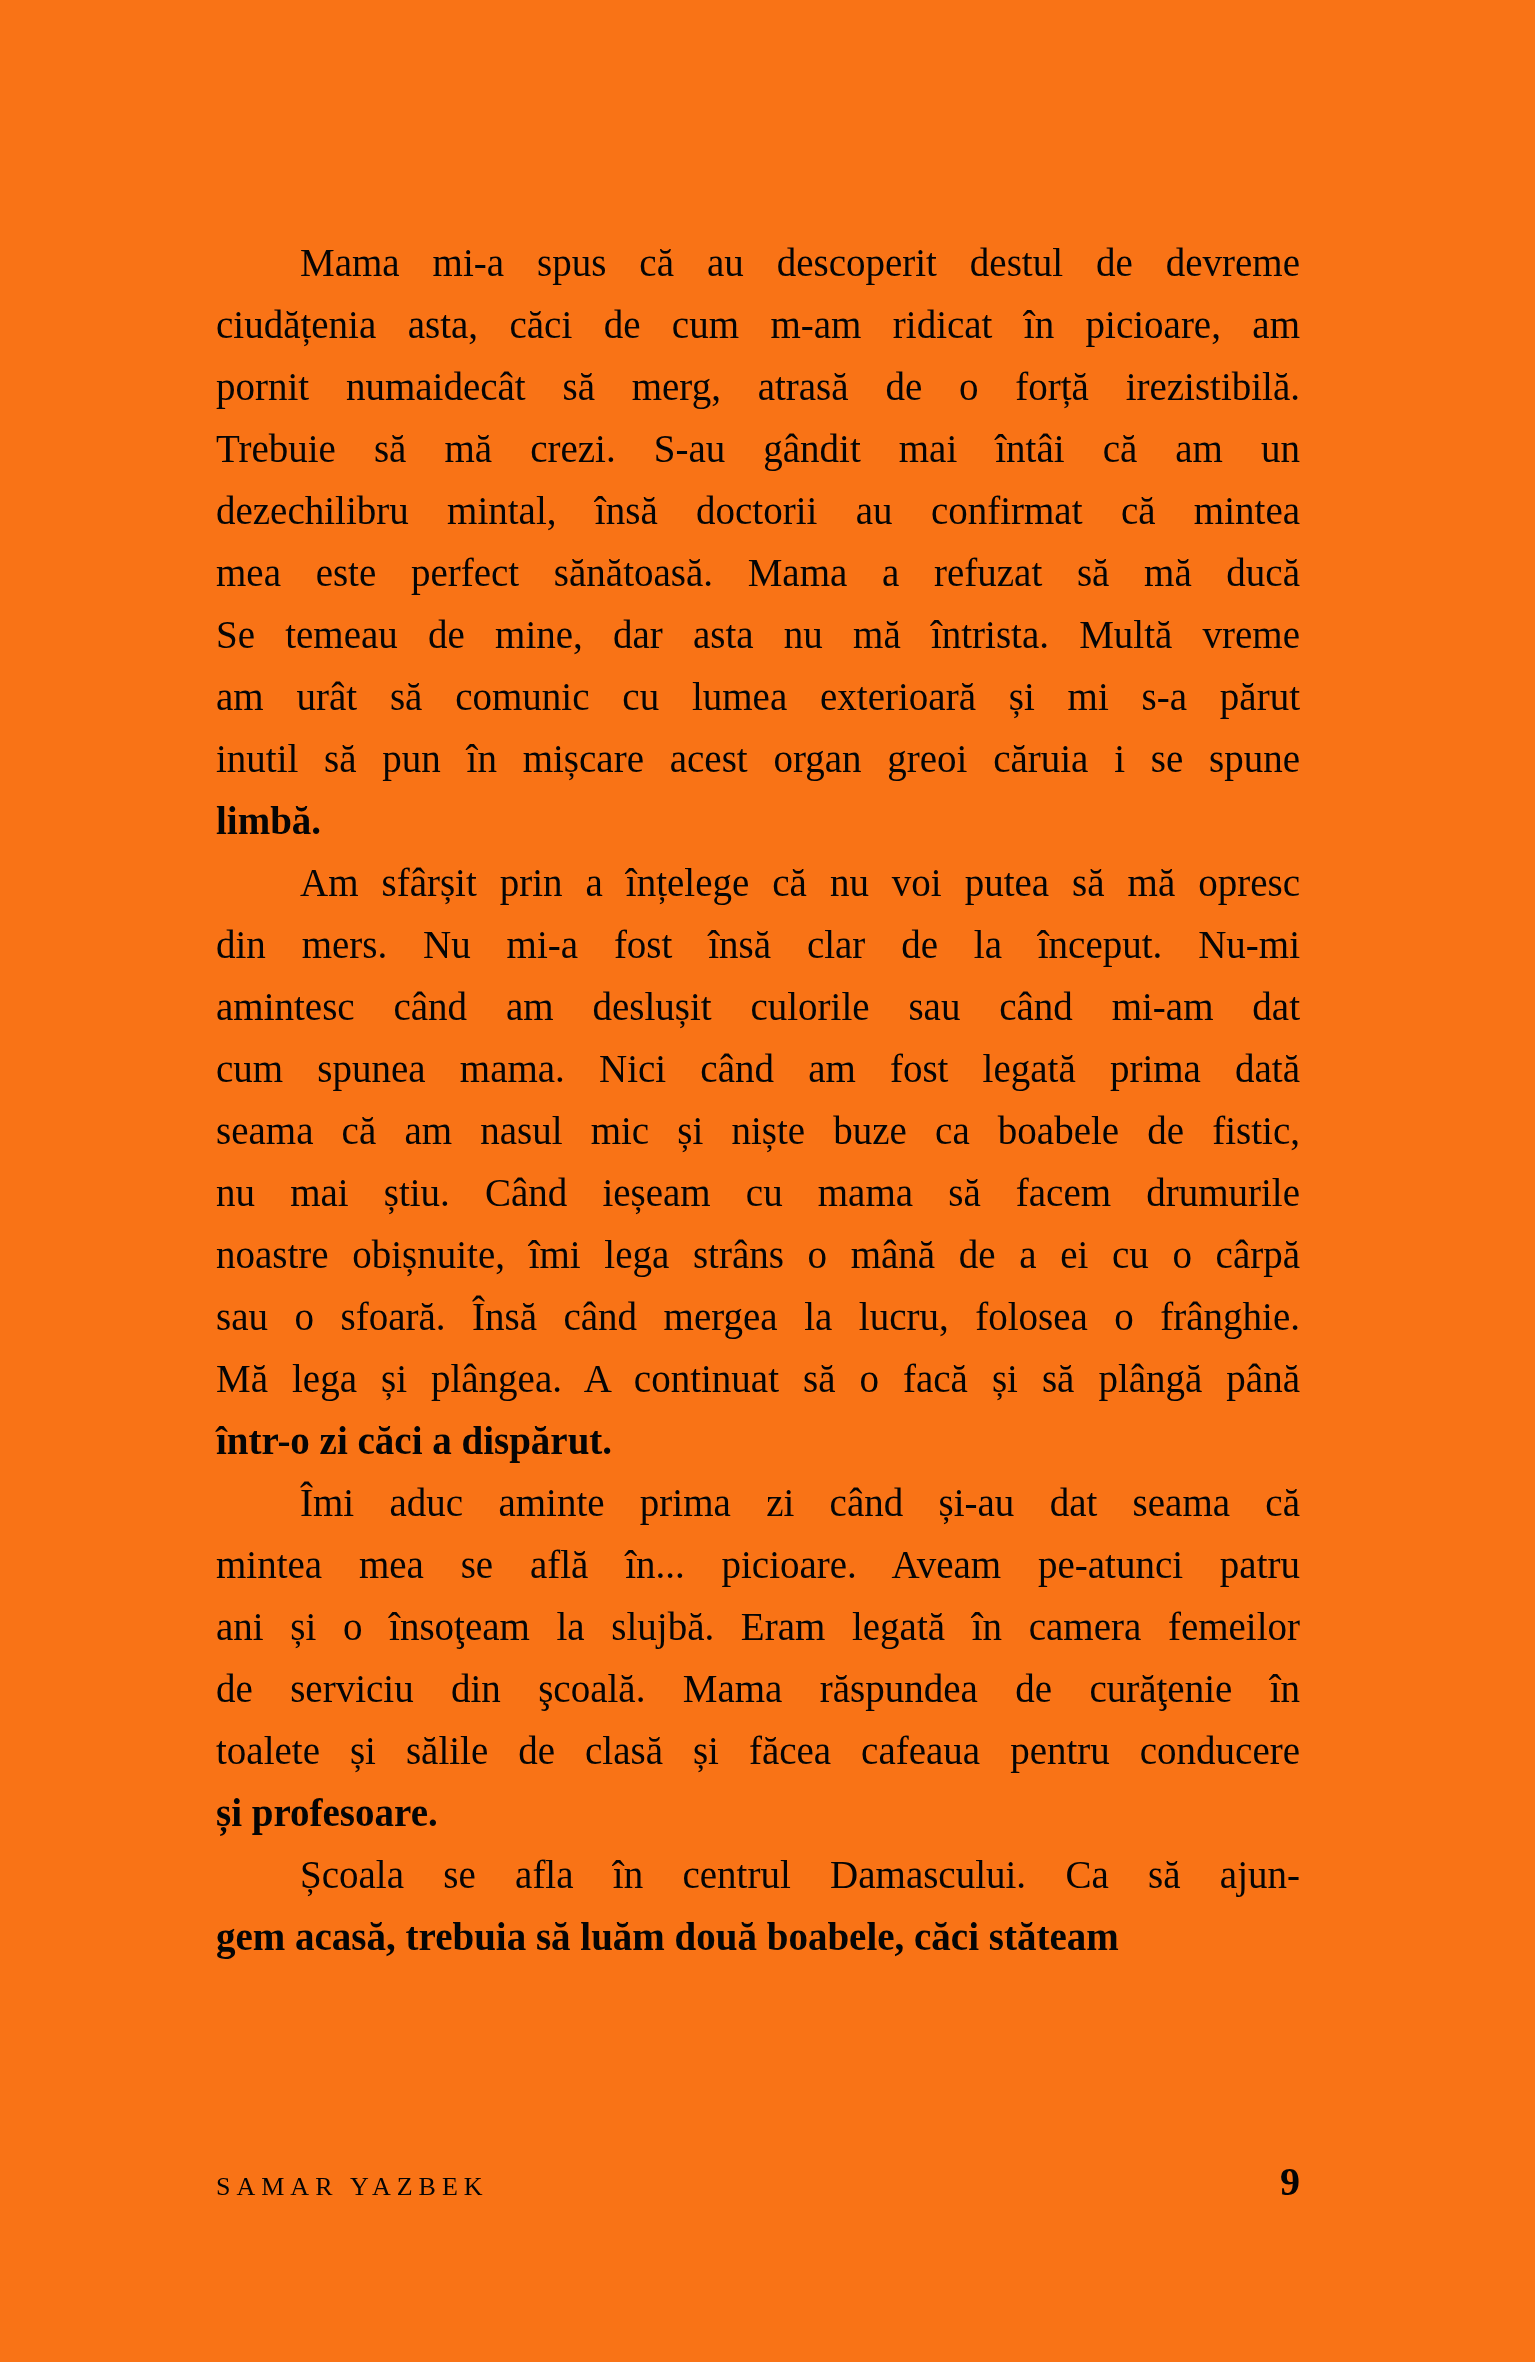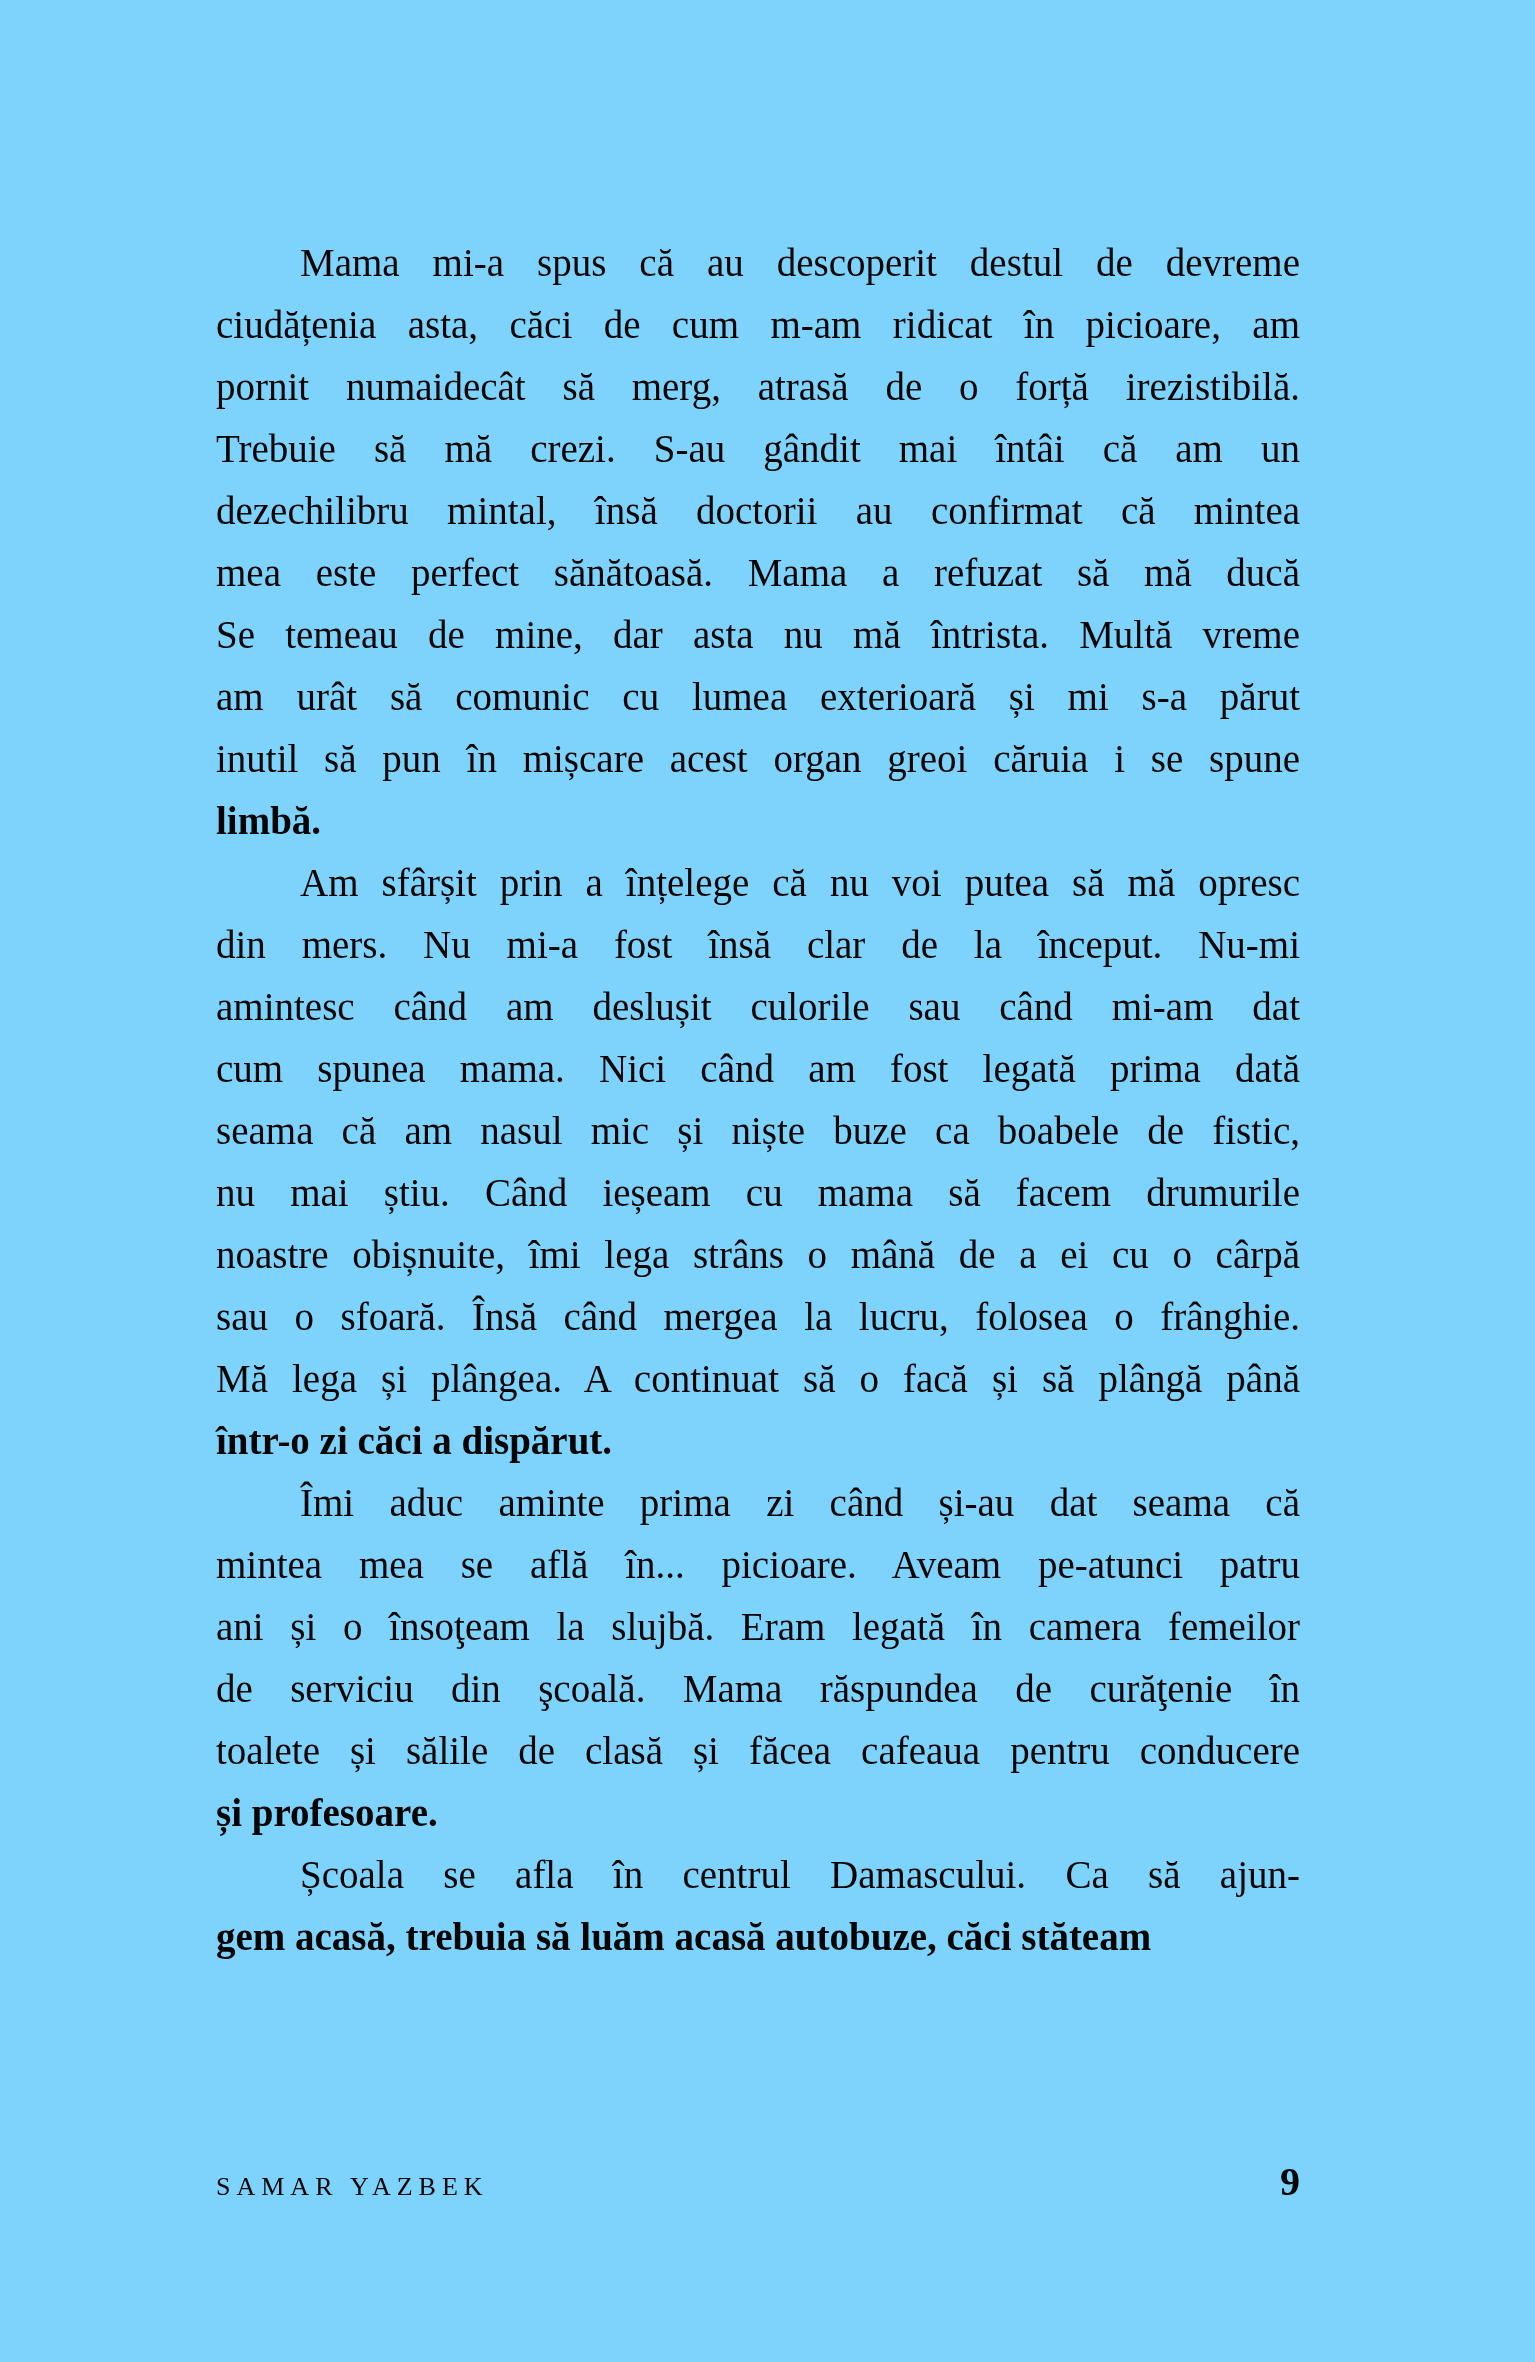--- a/index.html
+++ b/index.html
@@ -5,21 +5,21 @@
   html, body {
     margin: 0;
     padding: 0;
     background: #e8e8e8;
   }
   .page {
     position: relative;
     width: 1535px;
     height: 2362px;
     margin: 0 auto;
-    background: #7dd3fc;
+    background: #f97316;
     overflow: hidden;
     font-family: "Liberation Serif", serif;
     color: #050505;
   }
   .text-block {
     position: absolute;
     left: 216px;
     top: 232px;
     width: 1084px;
     font-size: 39px;
@@ -96,21 +96,21 @@
       <div class="line indent">Îmi aduc aminte prima zi când și-au dat seama că</div>
       <div class="line">mintea mea se află în... picioare. Aveam pe-atunci patru</div>
       <div class="line">ani și o însoţeam la slujbă. Eram legată în camera femeilor</div>
       <div class="line">de serviciu din şcoală. Mama răspundea de curăţenie în</div>
       <div class="line">toalete și sălile de clasă și făcea cafeaua pentru conducere</div>
       <div class="line last">și profesoare.</div>
     </div>
 
     <div>
       <div class="line indent">Școala se afla în centrul Damascului. Ca să ajun-</div>
-      <div class="line last">gem acasă, trebuia să luăm acasă autobuze, căci stăteam</div>
+      <div class="line last">gem acasă, trebuia să luăm două boabele, căci stăteam</div>
     </div>
 
   </div>
 
   <div class="footer">
     <span class="running-head">SAMAR YAZBEK</span>
     <span class="page-number">9</span>
   </div>
 
 </div>

